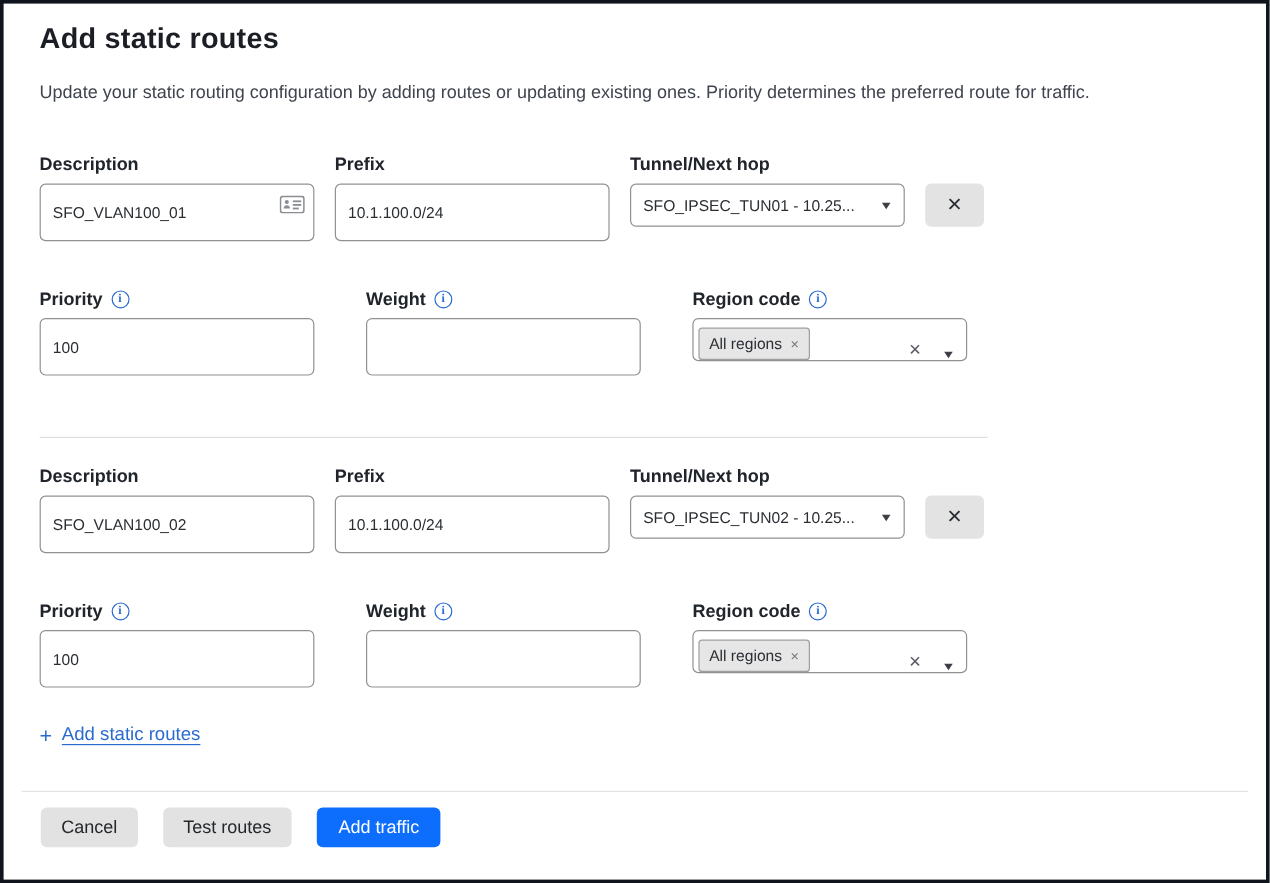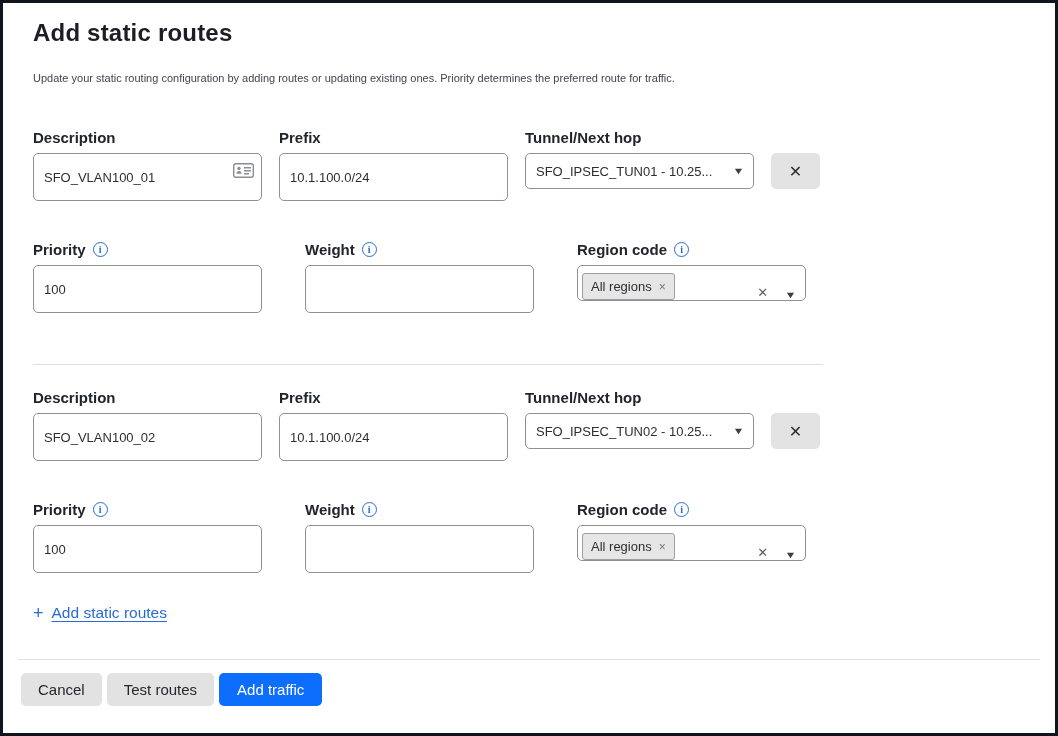--- a/index.html
+++ b/index.html
@@ -12,21 +12,21 @@
     color:#1d2026;
     overflow:hidden;
   }
   .content { padding:0 30px; }
 
   .page-title {
     margin:16px 0 16px;
     font-size:24px; font-weight:700; color:#1b1e24;
     letter-spacing:0.2px;
   }
-  .para { margin:0; font-size:11px; color:#3f444e; line-height:18px; }
+  .para { margin:0; font-size:15px; color:#3f444e; line-height:18px; }
   .para.desc { margin-top:22px; }
   .para.rec  { margin-top:31px; }
 
   .route-block.first { margin-top:40px; }
   .route-block.second { margin-top:22px; }
 
   .fields-row { display:flex; gap:17px; align-items:flex-start; }
   .field-col { width:229px; }
   .field-label {
     display:flex; align-items:center; gap:7px;
@@ -106,21 +106,21 @@
   .add-link {
     color:#2a6bd1; text-decoration:underline; cursor:pointer;
     text-underline-offset:3px;
   }
 
   .footer-divider {
     border:none; border-top:1px solid #e3e3e3;
     margin:37px 15px 0 15px;
   }
   .footer-buttons {
-    display:flex; gap:5px; padding:13px 0 0 18px; align-items:center;
+    display:flex; gap:21px; padding:13px 0 0 31px; align-items:center;
   }
   .btn {
     height:33px; border:none; border-radius:5px;
     font-size:15px; padding:0 17px; cursor:pointer;
     font-family:"Liberation Sans","DejaVu Sans",sans-serif;
   }
   .btn-gray { background:#e2e2e3; color:#24272c; }
   .btn-primary { background:#0d6efd; color:#ffffff; font-weight:400; padding:0 18px; }
 </style>
 </head>

